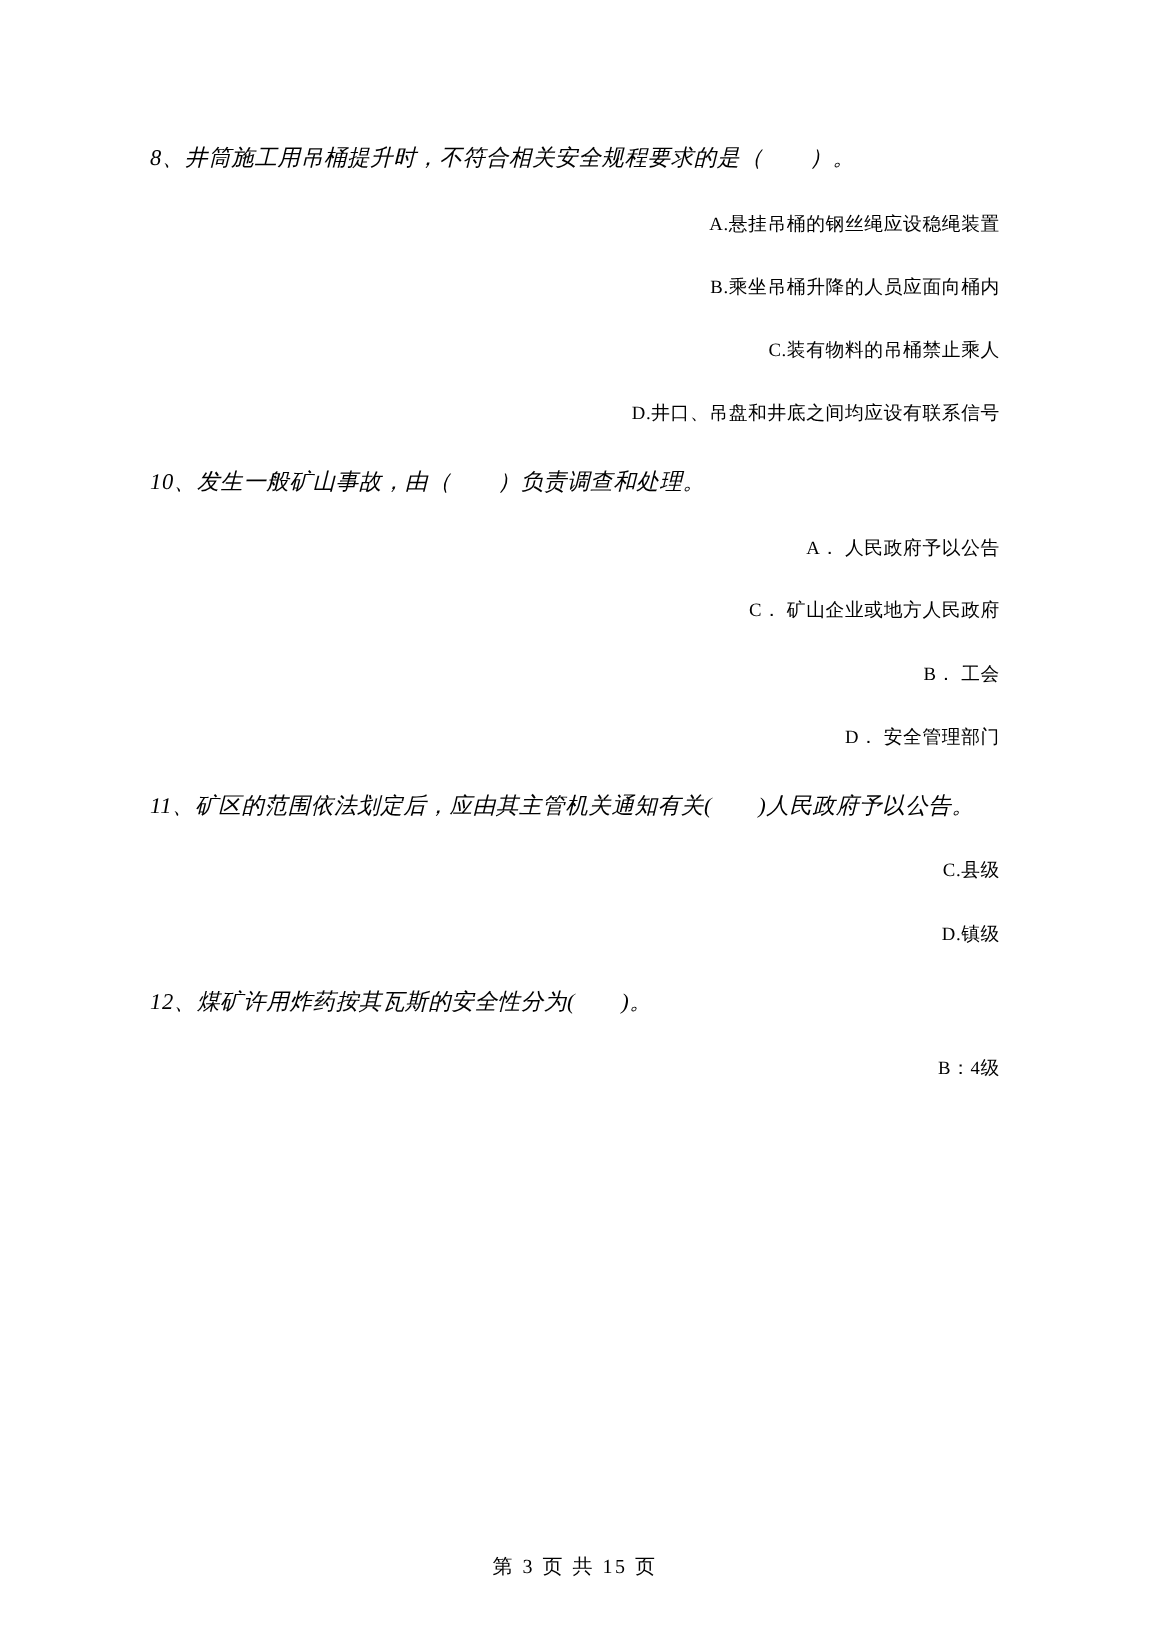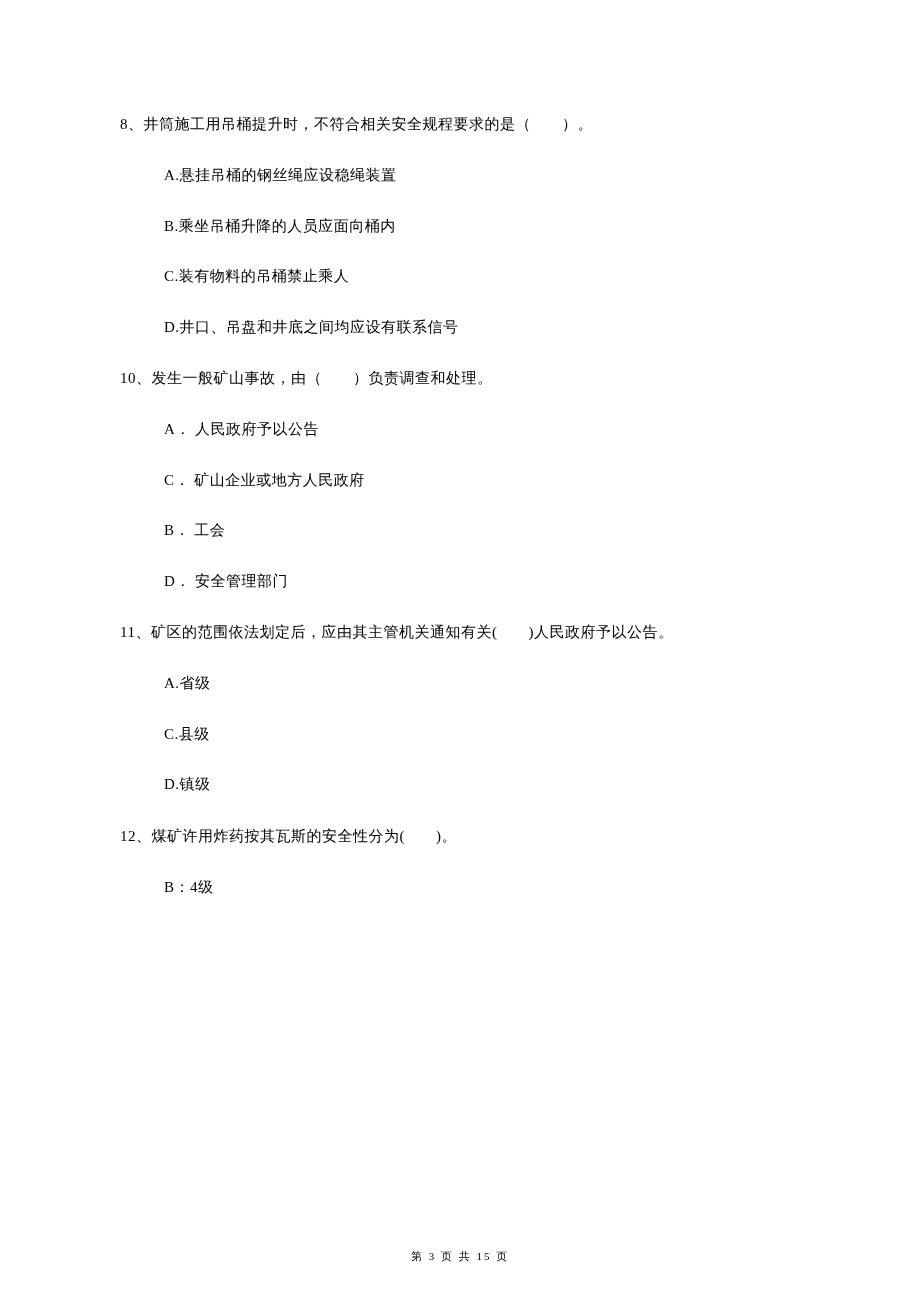--- a/index.html
+++ b/index.html
@@ -11,41 +11,43 @@
       color: #000;
       position: relative;
     }
     .content {
       padding: 112px 120px 0 120px;
     }
     .question {
       margin-bottom: 8px;
     }
     .question-stem {
-      font-size: 15px;
+      font-size: 18px;
       line-height: 1.6;
       margin-bottom: 28px;
       letter-spacing: 0.5px;
+      font-style: italic;
     }
     .options {
       padding-left: 44px;
+      text-align: right;
     }
     .option {
       font-size: 15px;
       line-height: 1.5;
       margin-bottom: 28px;
       letter-spacing: 0.5px;
     }
     .footer {
       position: absolute;
       bottom: 38px;
       left: 0;
       width: 100%;
       text-align: center;
-      font-size: 11px;
+      font-size: 16px;
       letter-spacing: 2px;
     }
   </style>
 </head>
 <body>
 
 <div class="content">
 
   <div class="question">
     <div class="question-stem">8、井筒施工用吊桶提升时，不符合相关安全规程要求的是（　　）。</div>
@@ -64,21 +66,20 @@
       <div class="option">A． 人民政府予以公告</div>
       <div class="option">C． 矿山企业或地方人民政府</div>
       <div class="option">B． 工会</div>
       <div class="option">D． 安全管理部门</div>
     </div>
   </div>
 
   <div class="question">
     <div class="question-stem">11、矿区的范围依法划定后，应由其主管机关通知有关(　　)人民政府予以公告。</div>
     <div class="options">
-      <div class="option">A.省级</div>
       <div class="option">C.县级</div>
       <div class="option">D.镇级</div>
     </div>
   </div>
 
   <div class="question">
     <div class="question-stem">12、煤矿许用炸药按其瓦斯的安全性分为(　　)。</div>
     <div class="options">
       <div class="option">B：4级</div>
 

